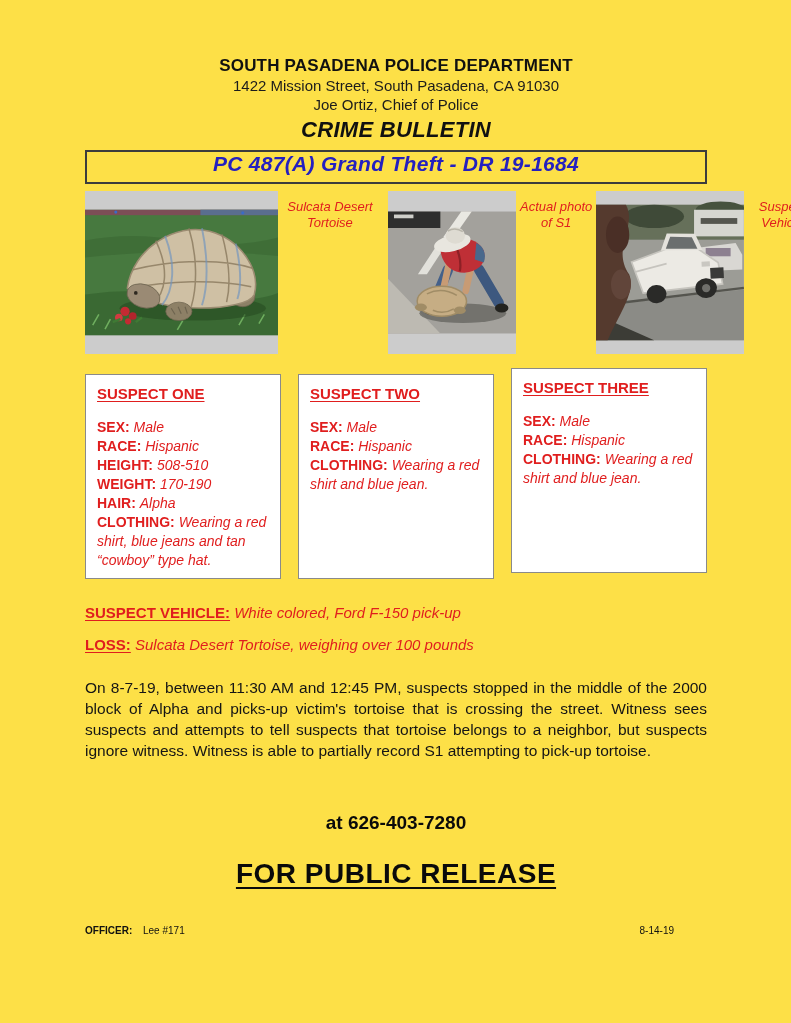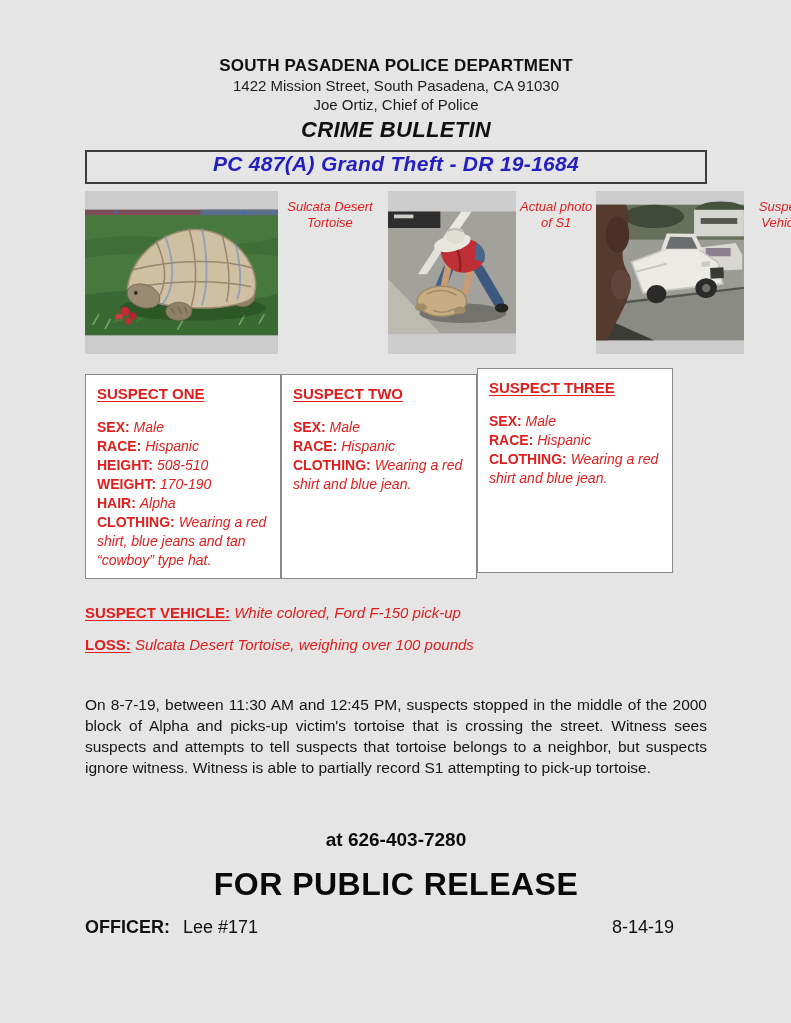--- a/index.html
+++ b/index.html
@@ -4,21 +4,21 @@
 <style>
   :root{
     --accent-red:#e01e1e;
     --banner-blue:#2420c0;
     --box-border:#8a8a8a;
   }
   *{box-sizing:border-box;margin:0;padding:0;}
   html,body{background:#888;}
   body{font-family:"Liberation Sans",sans-serif;color:#111;}
   .page{
-    width:791px;height:1023px;background:#e5e5e5;margin:0 auto;
+    width:791px;height:1023px;background:#fde047;margin:0 auto;
     padding:56px 84px 0 85px;overflow:hidden;position:relative;
   }
   
   .hdr{text-align:center;}
   .dept{font-size:17px;font-weight:bold;line-height:20px;letter-spacing:.2px;}
   .addr,.chief{font-size:15px;line-height:19px;color:#1c1c1c;}
   .bulletin{font-size:22px;font-weight:bold;font-style:italic;line-height:24px;margin-top:4px;letter-spacing:.3px;}
   
   .banner{
     margin-top:8px;border:2px solid #3c3c3c;height:34px;
@@ -31,52 +31,52 @@
   .photos{margin-top:7px;display:flex;width:622px;}
   .figure{display:flex;flex-direction:row;}
   .fig2{margin-left:6px;justify-content:space-between;}
   .fig3{margin-left:auto;}
   .photo{display:block;background:#ccc;}
   .caption{
     margin-top:8px;text-align:center;font-size:13px;font-style:italic;
     color:var(--accent-red);line-height:16px;
   }
   
-  .suspects{margin-top:14px;display:flex;align-items:flex-start;width:622px;}
+  .suspects{margin-top:14px;display:flex;justify-content:space-between;align-items:flex-start;width:622px;}
   .sbox{
     width:196px;height:205px;border:1px solid var(--box-border);
     padding:10px 11px;background:#fff;
   }
   .sbox.offset{margin-top:6px;}
   .stitle{
     color:var(--accent-red);font-weight:bold;font-size:15px;
     text-decoration:underline;text-underline-offset:2px;margin-bottom:15px;line-height:18px;
   }
   .field{color:var(--accent-red);font-size:14px;line-height:19px;}
   .field b{font-weight:bold;}
   .field i{font-style:italic;}
   
   .details{margin-top:24px;}
   .detail-line{font-size:15px;line-height:19px;color:var(--accent-red);}
   .detail-line + .detail-line{margin-top:13px;}
   .detail-label{font-weight:bold;text-decoration:underline;text-underline-offset:2px;}
   .detail-value{font-style:italic;}
   
   .narrative{
-    margin-top:40px;font-size:15.5px;line-height:21px;color:#151515;
+    margin-top:23px;font-size:15.5px;line-height:21px;color:#151515;
     text-align:justify;
   }
   
   .contact{margin-top:50px;text-align:center;font-size:19px;font-weight:bold;line-height:23px;color:#0a0a0a;}
   .release{
-    margin-top:15px;text-align:center;font-size:32px;font-weight:bold;letter-spacing:.5px;
-    text-underline-offset:4px;color:#0a0a0a;
-  }
-  
-  .footer{margin-top:16px;display:flex;justify-content:space-between;font-size:18px;line-height:17px;}
+    margin-top:24px;text-align:center;font-size:28px;font-weight:bold;letter-spacing:.5px;
+    text-decoration:underline;text-underline-offset:4px;color:#0a0a0a;
+  }
+  
+  .footer{margin-top:32px;display:flex;justify-content:space-between;font-size:10px;line-height:17px;}
   .officer-label{font-weight:bold;}
   .officer-value{margin-left:8px;}
   .footer-date{padding-right:33px;}
 </style>
 </head>
 <body>
 
 <div class="page">
 
   <div class="hdr">

